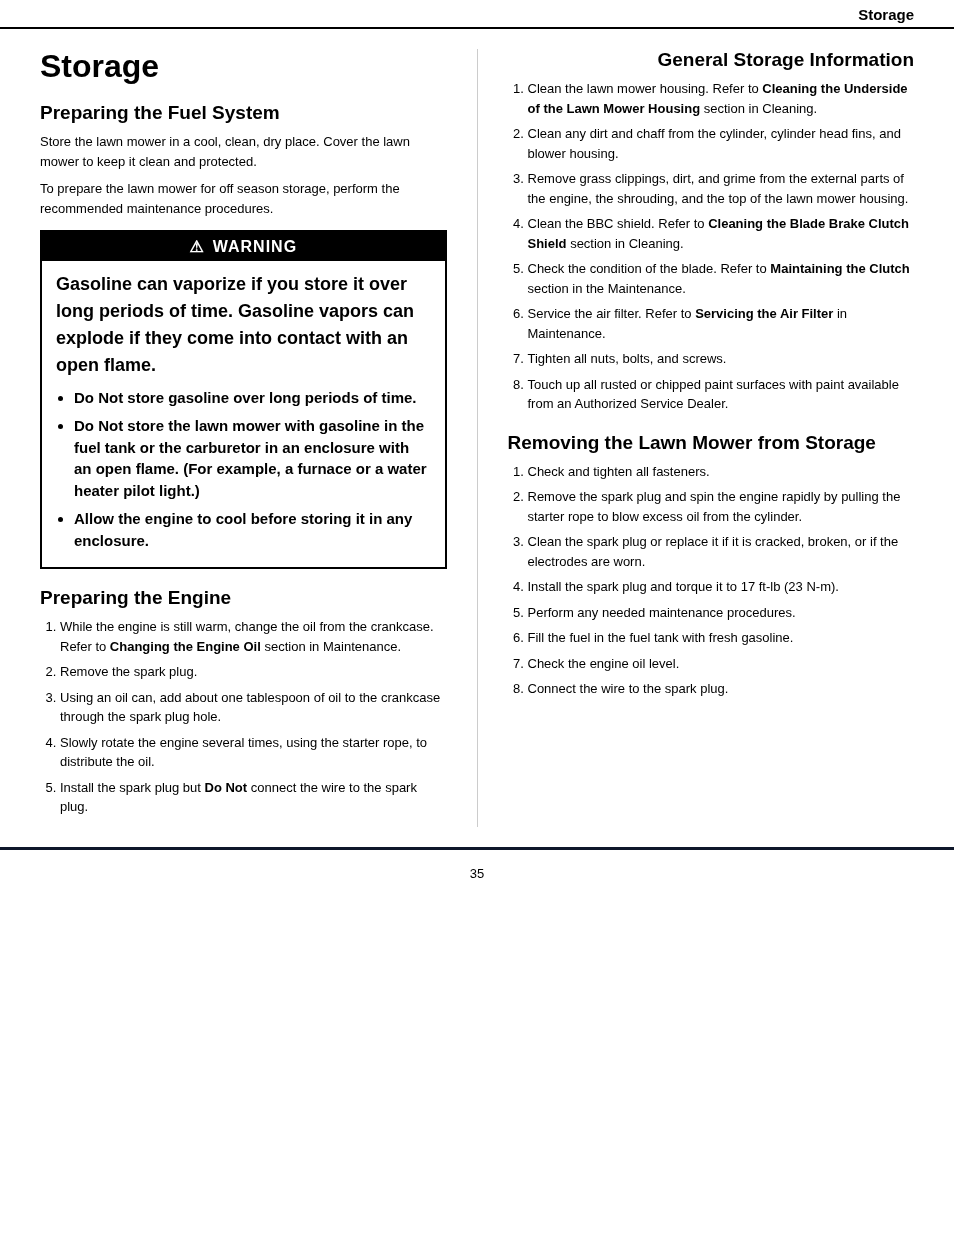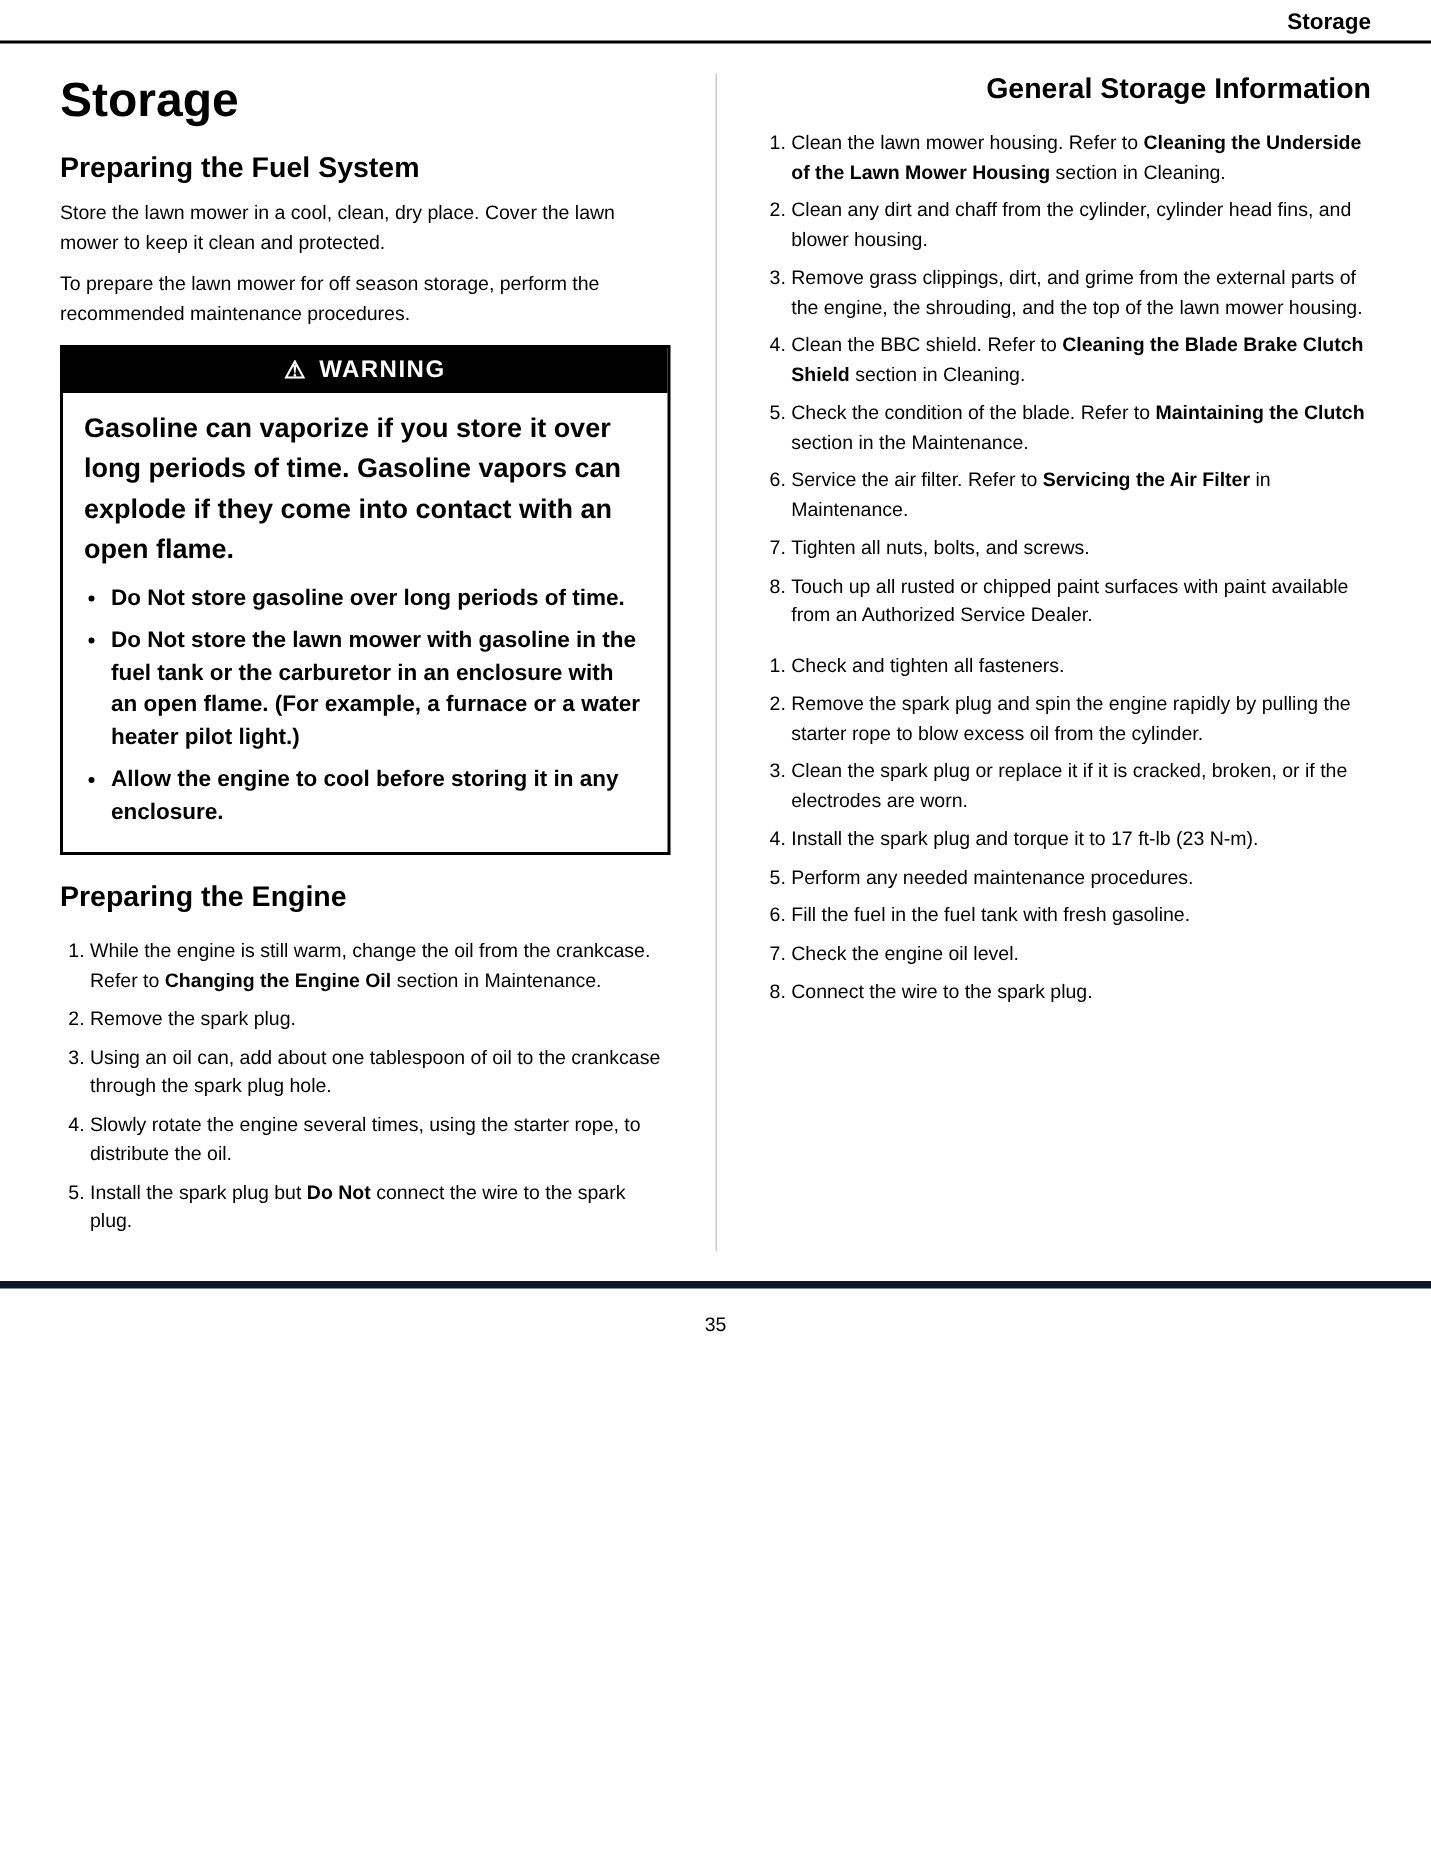--- a/index.html
+++ b/index.html
@@ -103,33 +103,33 @@
 
     .warning-body ul li {
       font-size: 15px;
       font-weight: bold;
       margin-bottom: 6px;
       line-height: 1.45;
     }
 
     ol {
       padding-left: 20px;
-      margin: 14px 0 10px 0;
+      margin: 4px 0 10px 0;
     }
 
     ol li {
       margin-bottom: 6px;
       line-height: 1.5;
       font-size: 13px;
     }
 
     .page-footer {
       text-align: center;
       padding: 16px 40px;
-      border-top: 5px solid #0f172a;
+      border-top: 3px solid #0f172a;
       font-size: 13px;
     }
 
     b, strong {
       font-weight: bold;
     }
   </style>
 </head>
 <body>
 
@@ -182,20 +182,21 @@
       <li>Clean the lawn mower housing.  Refer to <strong>Cleaning the Underside of the Lawn Mower Housing</strong> section in Cleaning.</li>
       <li>Clean any dirt and chaff from the cylinder, cylinder head fins, and blower housing.</li>
       <li>Remove grass clippings, dirt, and grime from the external parts of the engine, the shrouding, and the top of the lawn mower housing.</li>
       <li>Clean the BBC shield.  Refer to <strong>Cleaning the Blade Brake Clutch Shield</strong> section in Cleaning.</li>
       <li>Check the condition of the blade.  Refer to <strong>Maintaining the Clutch</strong> section in the Maintenance.</li>
       <li>Service the air filter.  Refer to <strong>Servicing the Air Filter</strong> in Maintenance.</li>
       <li>Tighten all nuts, bolts, and screws.</li>
       <li>Touch up all rusted or chipped paint surfaces with paint available from an Authorized Service Dealer.</li>
     </ol>
 
+    <div class="section-title">Removing the Lawn Mower from Storage</div>
 
     <ol>
       <li>Check and tighten all fasteners.</li>
       <li>Remove the spark plug and spin the engine rapidly by pulling the starter rope to blow excess oil from the cylinder.</li>
       <li>Clean the spark plug or replace it if it is cracked, broken, or if the electrodes are worn.</li>
       <li>Install the spark plug and torque it to 17 ft-lb (23 N-m).</li>
       <li>Perform any needed maintenance procedures.</li>
       <li>Fill the fuel in the fuel tank with fresh gasoline.</li>
       <li>Check the engine oil level.</li>
       <li>Connect the wire to the spark plug.</li>

